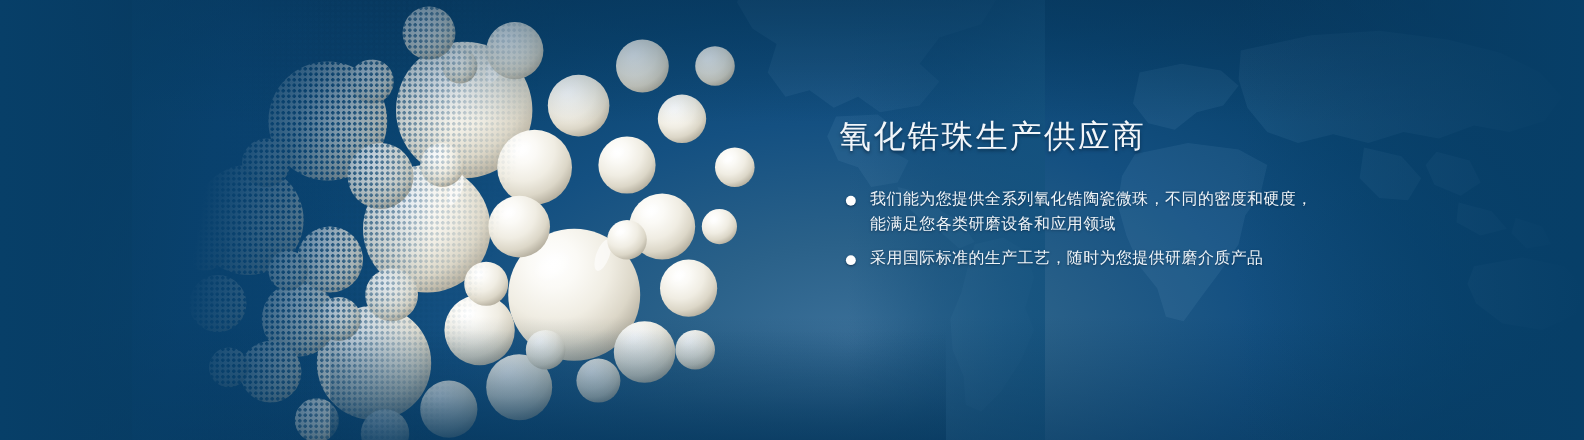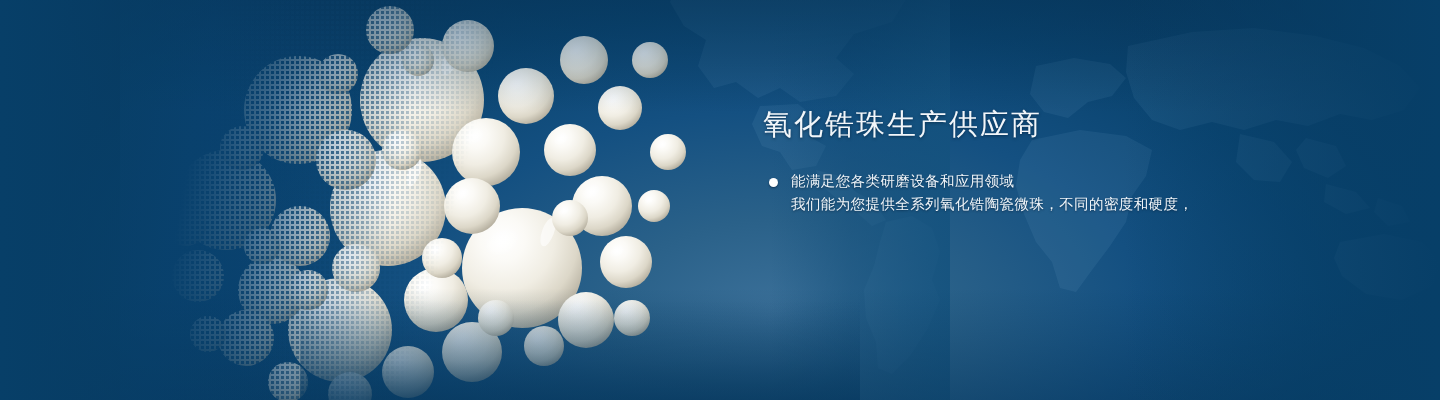--- a/index.html
+++ b/index.html
@@ -332,19 +332,23 @@
   <div class="halftone"></div>
   <div class="photo-blend"></div>
 
   <div class="bg-vignette"></div>
 
   <div class="content">
     <h1 class="headline">氧化锆珠生产供应商</h1>
     <ul class="bullets">
       <li class="bullet">
         <span class="dot"></span>
+        <span class="bline">我们能为您提供全系列氧化锆陶瓷微珠，不同的密度和硬度，</span>
         <span class="bline">能满足您各类研磨设备和应用领域</span>
-        <span class="bline">我们能为您提供全系列氧化锆陶瓷微珠，不同的密度和硬度，</span>
+      </li>
+      <li class="bullet">
+        <span class="dot"></span>
+        <span class="bline">采用国际标准的生产工艺，随时为您提供研磨介质产品</span>
       </li>
     </ul>
   </div>
 
 </div>
 
 </body></html>

